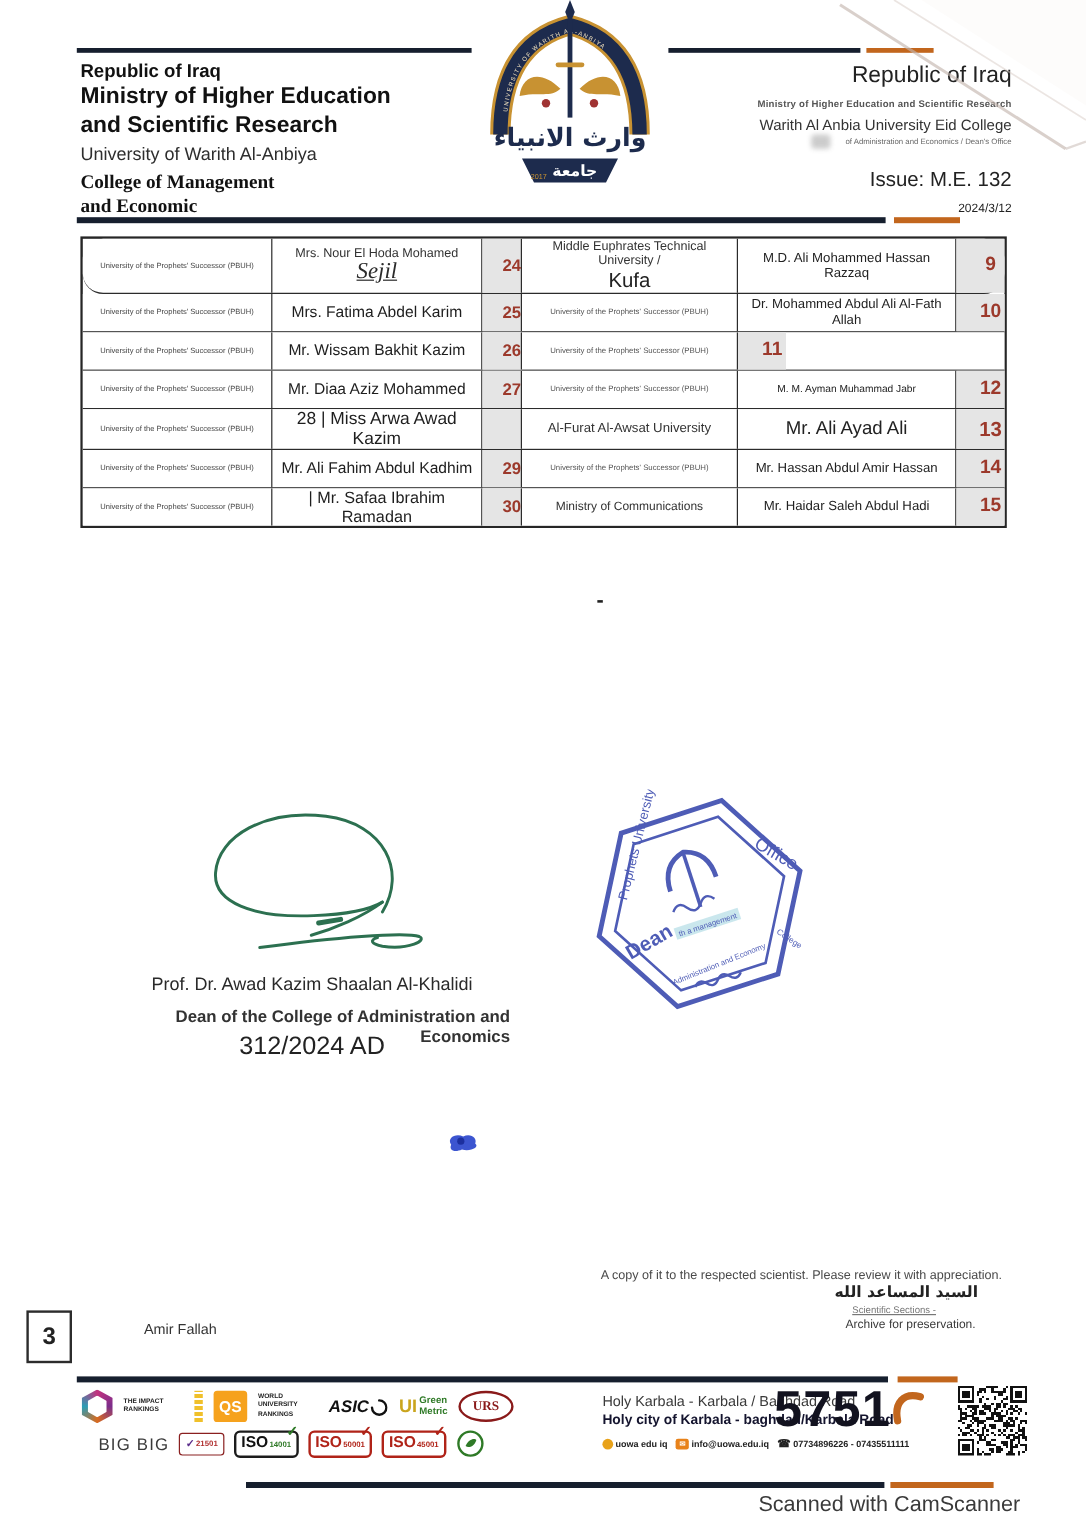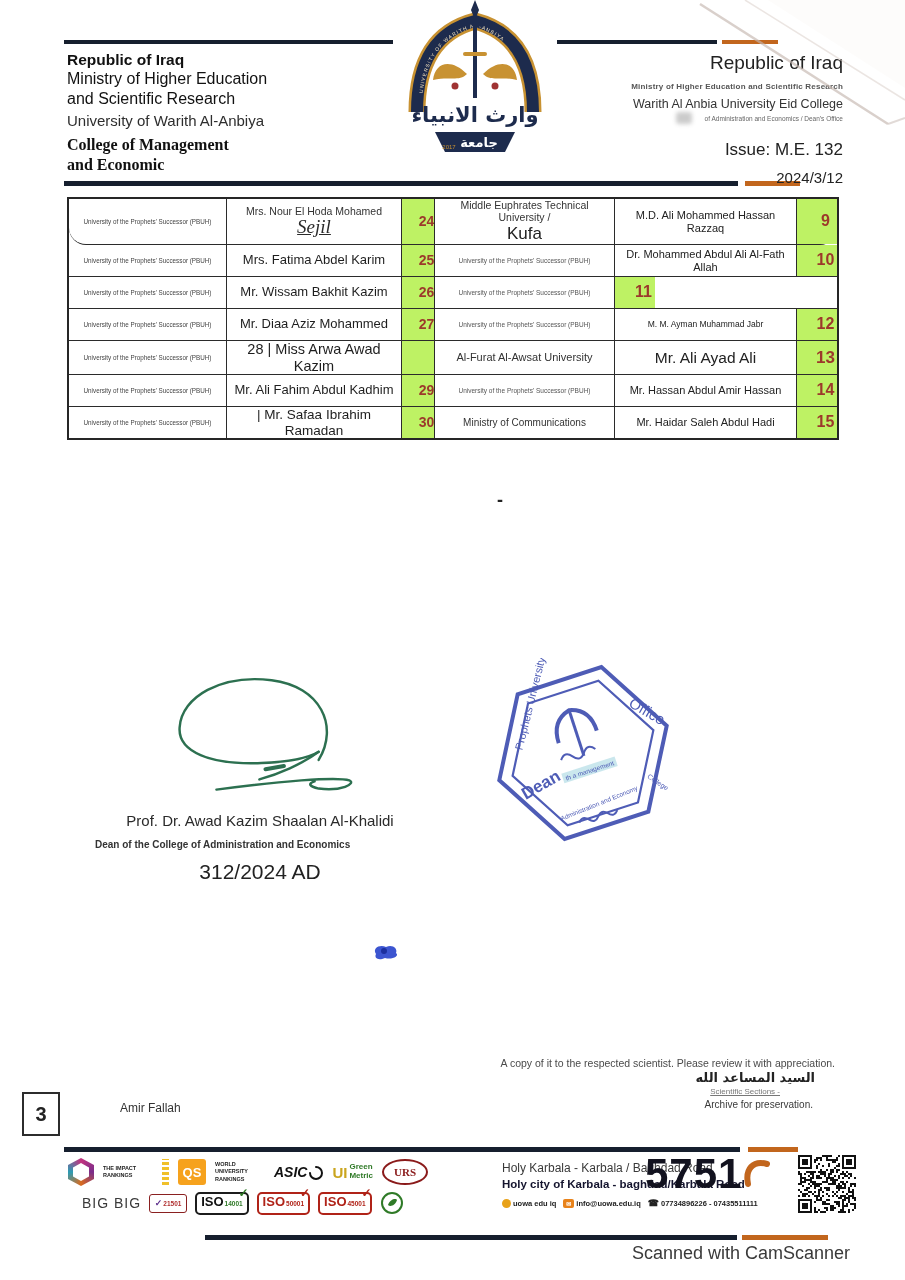--- a/index.html
+++ b/index.html
@@ -5,62 +5,62 @@
   html,body{margin:0;padding:0;background:#fff;}
   .page{position:relative;width:905px;height:1280px;background:#fff;overflow:hidden;
         font-family:"Liberation Sans",sans-serif;color:#222;}
   .abs{position:absolute;}
   .rule{position:absolute;background:#161f2e;}
   .rule.orange{background:#c2661d;}
 
   
   .hleft{position:absolute;left:67px;top:50px;line-height:1.25;}
   .hleft .b{font-weight:700;font-size:15.5px;color:#111;}
-  .hleft .b2{font-weight:400;font-size:16px;color:#111;}
+  .hleft .b2{font-weight:700;font-size:19px;color:#111;}
   .hleft .uni{font-size:15px;color:#2e2e2e;margin:3px 0 4px 0;}
   .hleft .serif{font-family:"Liberation Serif",serif;font-weight:700;font-size:16px;color:#111;}
   .hright{position:absolute;right:62px;top:52px;text-align:right;width:330px;}
   .hright .r1{font-size:19px;color:#222;}
   .hright .r2{font-size:8px;font-weight:700;color:#555;margin-top:8px;letter-spacing:.2px;}
   .hright .r3{font-size:12.5px;color:#333;margin-top:6px;}
   .hright .r4{font-size:6.5px;color:#666;margin-top:4px;}
   .hright .iss{font-size:17px;color:#222;margin-top:18px;}
-  .hright .dat{font-size:15px;color:#222;margin-top:9px;}
+  .hright .dat{font-size:10px;color:#222;margin-top:9px;}
   .logo-wrap{position:absolute;left:393px;top:0px;width:164px;height:180px;background:#fff;z-index:3;}
 
   
   .tbl{position:absolute;left:67px;top:197px;width:768px;border:2.2px solid #262626;box-sizing:content-box;}
   .t-row{display:flex;height:31px;border-bottom:1.6px solid #2b2b2b;background:#fff;}
   .t-row:last-child{border-bottom:none;}
   .row-0{height:45px;border-radius:17px;} .row-4{height:33px;}
   .cell{border-right:1.6px solid #2b2b2b;display:flex;flex-direction:column;align-items:center;
         justify-content:center;text-align:center;overflow:hidden;line-height:1.15;box-sizing:border-box;}
   .cell:last-child{border-right:none;}
   .cell.aff{width:158px;font-size:6.3px;color:#444;padding:0 6px;}
   .cell.name{width:175px;font-size:13px;color:#1e1e1e;}
-  .cell.numc{width:33px;background:#bef264;color:#9c392b;font-weight:700;font-size:14px;padding-left:17px;}
+  .cell.numc{width:33px;background:#e5e5e5;color:#9c392b;font-weight:700;font-size:14px;padding-left:17px;}
   .cell.uni{width:180px;font-size:10.5px;color:#333;padding:0 4px;}
   .cell.uni.small{font-size:6.5px;color:#555;}
   .cell.sup{width:182px;font-size:11px;color:#222;padding:0 4px;}
   .cell.numc.end{width:40px;font-size:16px;}
   .row-0 .cell.name span:first-child{font-size:10.5px;color:#333;}
   .hand{font-family:"Liberation Serif",serif;font-style:italic;font-size:19px;color:#2b2b2b;
         text-decoration:underline;margin-top:-1px;}
   .row-0 .cell.uni span:first-child{font-size:10.5px;}
   .uni .big{font-size:17px;color:#222;margin-top:1px;}
   .row-3 .cell.sup{font-size:8.5px;}
   .row-4 .cell.name{font-size:14.5px;} .row-4 .cell.uni{font-size:11px;}
   .row-4 .cell.sup{font-size:15.5px;} .row-4 .cell.numc.end{font-size:17px;}
   .row-6 .cell.name{font-size:13.5px;} .row-6 .cell.uni{font-size:10px;}
 
   .dash{position:absolute;left:497px;top:490px;font-size:18px;font-weight:700;color:#222;}
 
   
   .sig-name{position:absolute;left:95px;top:812px;width:330px;text-align:center;font-size:15px;color:#2a2a2a;}
-  .sig-title{position:absolute;left:95px;top:839px;width:330px;text-align:left;font-size:10px;
+  .sig-title{position:absolute;left:95px;top:839px;width:330px;text-align:right;font-size:14px;
              font-weight:700;color:#333;}
   .sig-ref{position:absolute;left:95px;top:860px;width:330px;text-align:center;font-size:21px;color:#222;}
 
   
   .note{position:absolute;right:70px;top:1057px;width:420px;text-align:right;}
   .note .n1{font-size:10.5px;color:#4a4a4a;}
   .note .nar{font-size:13px;font-weight:700;color:#222;margin-top:1px;margin-right:20px;
              font-family:"DejaVu Sans",sans-serif;}
   .note .n2{font-size:8px;color:#777;text-decoration:underline;margin-top:2px;margin-right:55px;}
   .note .n3{font-size:10px;color:#3a3a3a;margin-top:3px;margin-right:22px;}

